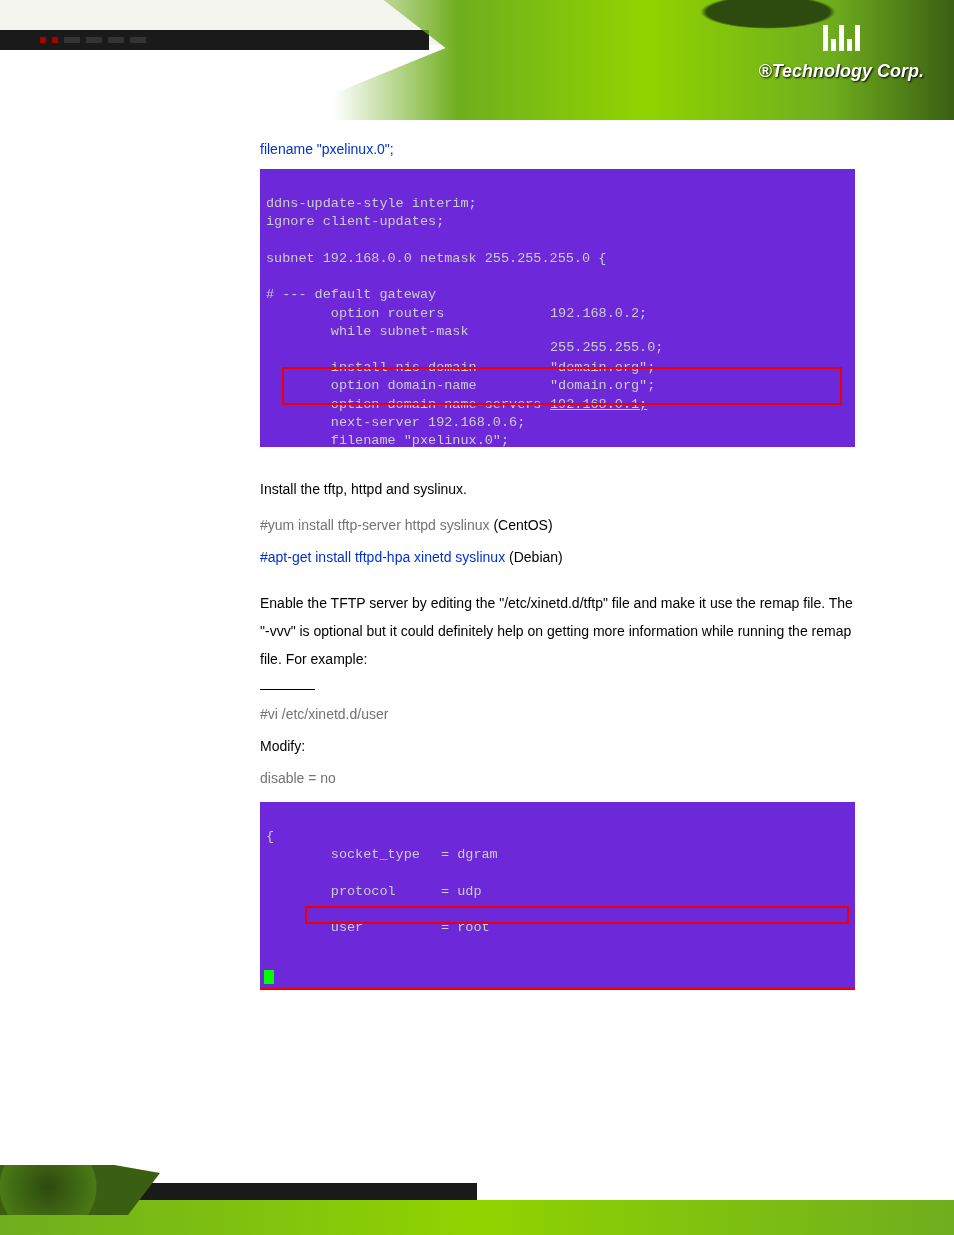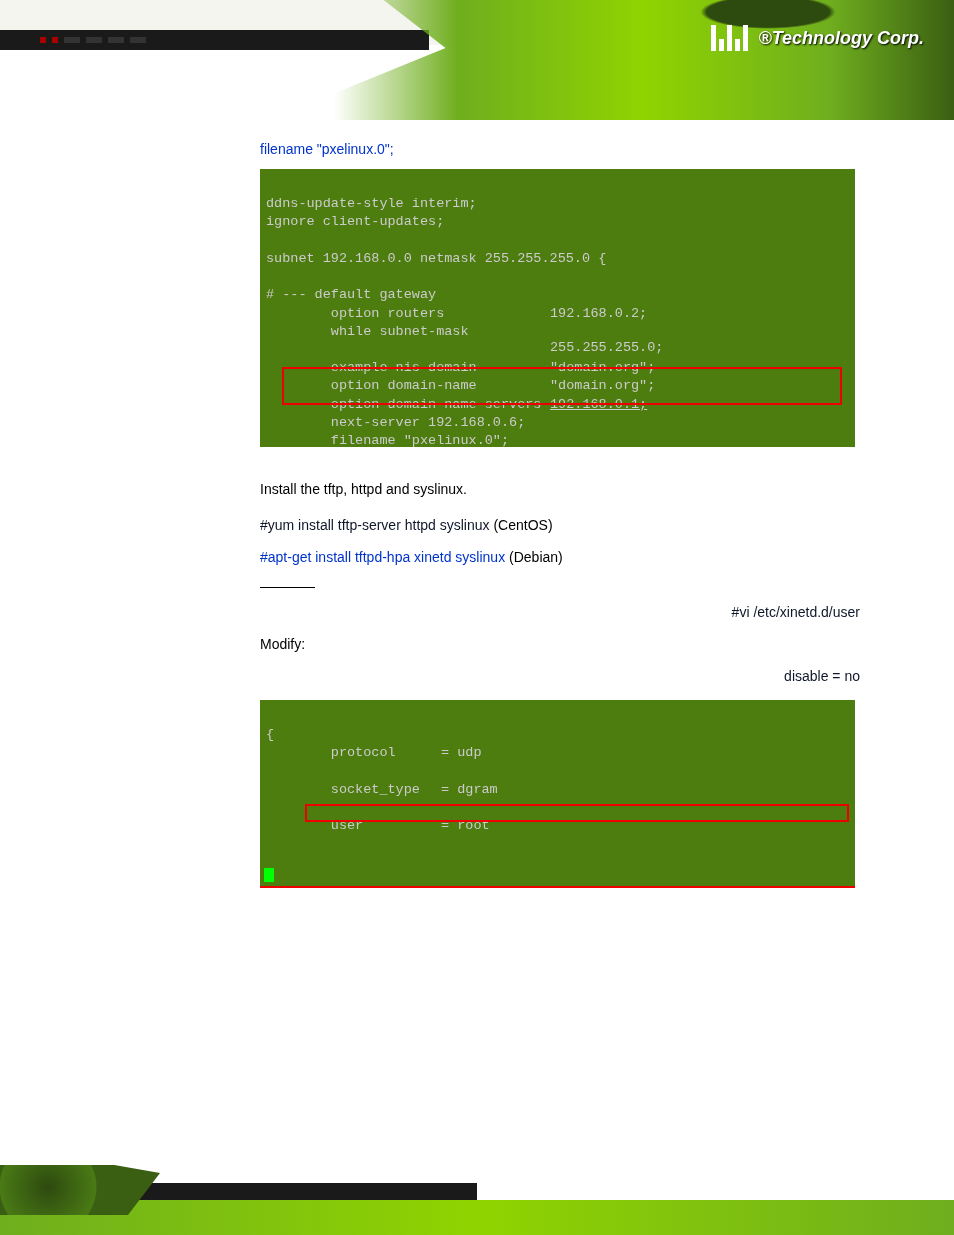--- a/index.html
+++ b/index.html
@@ -30,21 +30,21 @@
   .top-deco .black-seg .dot { width:6px;height:6px;background:#a00;}
   .top-deco .black-seg .dash { width:16px;height:6px;background:#333;}
   .top-deco .green-swoosh {
     position: absolute; top: 0; right: 0; width: 65%; height: 120px;
     background: radial-gradient(ellipse at 70% 10%, #2d4a0f 0%, #2d4a0f 10%, transparent 11%),
                 linear-gradient(90deg, transparent 0%, #6fae1e 20%, #8fd400 50%, #6fae1e 80%, #3a5f12 100%);
     clip-path: polygon(8% 0, 100% 0, 100% 100%, 0 100%, 0 78%, 18% 40%);
   }
   .top-deco .logo-area {
     position: absolute; top: 25px; right: 30px; color: #fff;
-    display: flex; align-items: center; gap: 10px;
+    display: flex; align-items: center; gap: 10px; flex-direction: column;
   }
   .top-deco .logo-area .bars { display:flex; gap:3px; align-items:flex-end; }
   .top-deco .logo-area .bars span { display:block; width:5px; background:#fff; }
   .top-deco .logo-area .bars span:nth-child(1){height:26px;}
   .top-deco .logo-area .bars span:nth-child(2){height:12px;}
   .top-deco .logo-area .bars span:nth-child(3){height:26px;}
   .top-deco .logo-area .bars span:nth-child(4){height:12px;}
   .top-deco .logo-area .bars span:nth-child(5){height:26px;}
   .top-deco .logo-area .tc { font-weight:bold; font-style:italic; font-size:18px; text-shadow:1px 1px 2px #000; }
 
@@ -66,28 +66,28 @@
     clip-path: polygon(0 0, 100% 40%, 80% 100%, 0 100%);
   }
 
   
   .content {
     position: absolute;
     top: 135px; left: 260px; width: 600px;
     font-size: 14px; color: #000;
   }
   .content .blue { color: #0033cc; }
-  .content .red  { color: #0f172a; text-align: right; }
+  .content .red  { color: #737373; }
   .content p { line-height: 2.0; margin-bottom: 4px; }
   .content .para { margin-top: 18px; margin-bottom: 8px; }
   .content .hr-short { width: 55px; border: none; border-top: 1px solid #000; margin: 16px 0 10px 0; }
 
   
   .term {
-    background: #4d7c0f; color: #ccc; font-family: "Courier New", monospace;
+    background: #6d28d9; color: #ccc; font-family: "Courier New", monospace;
     font-size: 13.5px; line-height: 1.35; padding: 8px 14px 6px 6px;
     white-space: pre; position: relative; margin-top: 6px;
     overflow: hidden;
   }
   .term .hl-box {
     position: absolute; border: 2px solid #e00; pointer-events: none;
   }
   .term1 { width: 595px; height: 278px; }
   .term1 .col2 { position:absolute; }
   .term2 { width: 595px; height: 188px; margin-top:10px; border-bottom:2px solid #e00;}
@@ -134,51 +134,52 @@
   <div class="term term1">
 <span>ddns-update-style interim;</span>
 <span>ignore client-updates;</span>
 
 <span>subnet 192.168.0.0 netmask 255.255.255.0 {</span>
 
 <span># --- default gateway</span>
 <span>        option routers</span><span class="col2" style="left:290px;">192.168.0.2;</span>
 <span>        while subnet-mask</span><span class="col2" style="left:290px;margin-top:16px;">255.255.255.0;</span>
 
-<span>        example nis-domain</span><span class="col2" style="left:290px;">"domain.org";</span>
+<span>        install nis-domain</span><span class="col2" style="left:290px;">"domain.org";</span>
 <span>        option domain-name</span><span class="col2" style="left:290px;">"domain.org";</span>
 <span>        option domain-name-servers</span><span class="col2" style="left:290px;text-decoration:underline;">192.168.0.1;</span>
 <span>        next-server 192.168.0.6;</span>
 <span>        filename "pxelinux.0";</span>
 
 
     <div class="hl-box" style="top:198px; left:22px; width:560px; height:38px;"></div>
   </div>
 
   <p class="para" style="margin-top:28px;">Install the tftp, httpd and syslinux.</p>
 
   <p>
     <span class="red">#yum install tftp-server httpd syslinux</span><span> (CentOS)</span>
   </p>
 
   <p>
     <span class="blue">#apt-get install tftpd-hpa xinetd syslinux</span><span> (Debian)</span>
   </p>
 
+  <p class="para">Enable the TFTP server by editing the "/etc/xinetd.d/tftp" file and make it use the remap file. The "-vvv" is optional but it could definitely help on getting more information while running the remap file. For example:</p>
 
   <hr class="hr-short">
 
   <p class="red">#vi /etc/xinetd.d/user</p>
   <p>Modify:</p>
   <p class="red">disable = no</p>
 
   <div class="term term2">
 <span>{</span>
+<span class="row"><span class="k">        socket_type</span><span>= dgram</span></span>
 <span class="row"><span class="k">        protocol</span><span>= udp</span></span>
-<span class="row"><span class="k">        socket_type</span><span>= dgram</span></span>
 <span class="row"><span class="k">        user</span><span>= root</span></span>
 
 
 
 
 
 
     <div class="hl-box" style="top:104px; left:45px; width:544px; height:18px;"></div>
     <div class="green-cursor"></div>
   </div>

